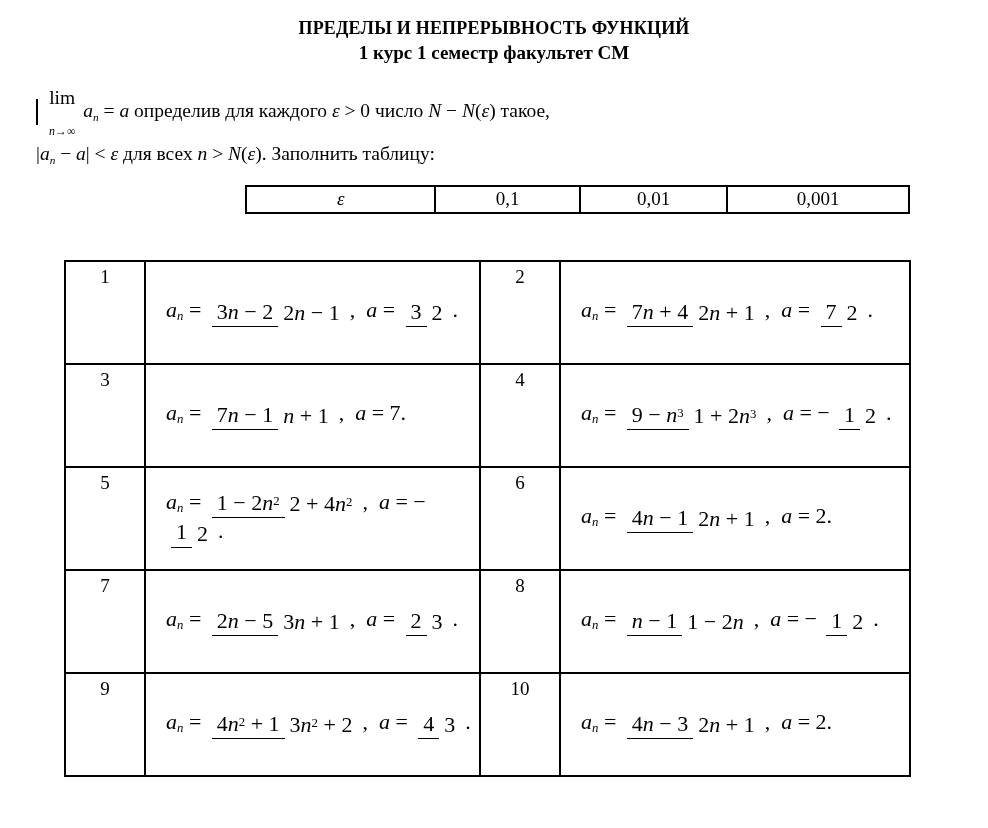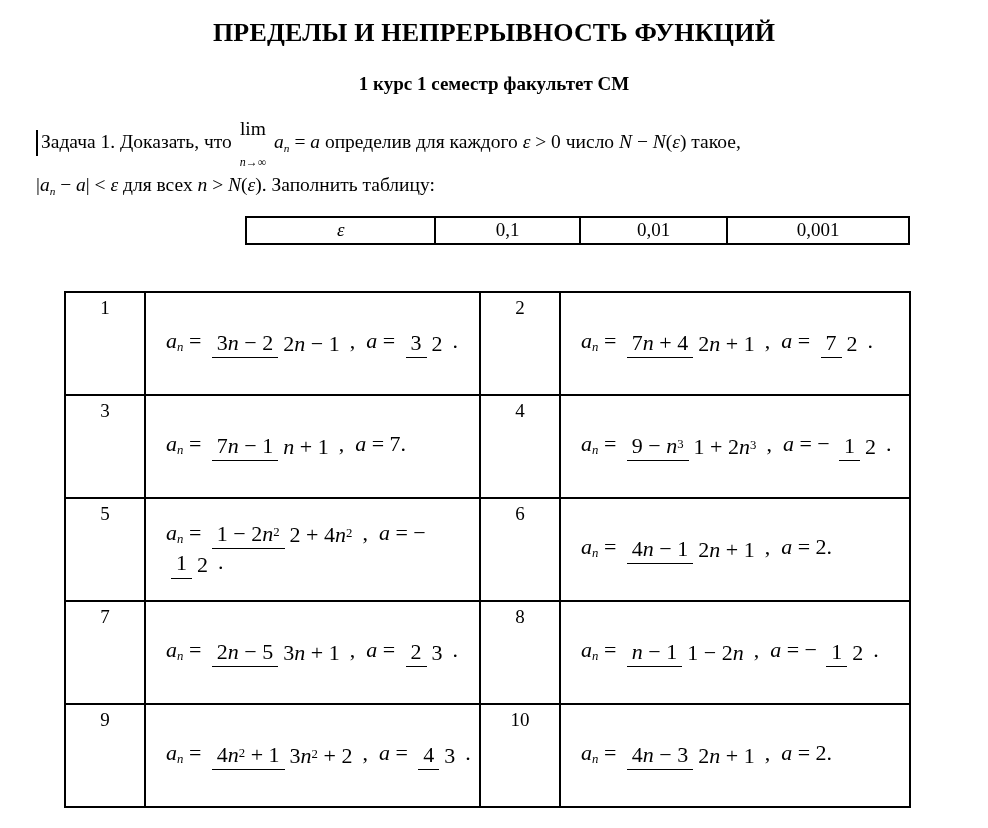--- a/index.html
+++ b/index.html
@@ -1,19 +1,19 @@
 <!DOCTYPE html>
 <html><head>
 <meta charset="utf-8">
 <style>
   * { margin:0; padding:0; box-sizing:border-box; }
   html,body { width:988px; height:828px; background:#ffffff; color:#000;
     font-family:"Liberation Serif", serif; overflow:hidden; }
-  .title { text-align:center; font-weight:bold; font-size:26px; padding-top:18px; letter-spacing:.2px; }
-  .subtitle { text-align:center; font-weight:bold; font-size:19px; margin-top:25px; }
+  .title { text-align:center; font-weight:bold; font-size:18px; padding-top:18px; letter-spacing:.2px; }
+  .subtitle { text-align:center; font-weight:bold; font-size:19px; margin-top:3px; }
   .task { margin:24px 18px 0 36px; font-size:19.5px; line-height:1.75; }
   .cursor-bar { display:inline-block; width:2px; height:26px; background:#000;
     vertical-align:middle; margin-right:3px; }
   i { font-style:italic; }
   sub { font-size:58%; vertical-align:-18%; }
   sup { font-size:58%; vertical-align:35%; }
   .lim-stack { display:inline-flex; flex-direction:column; align-items:center;
     vertical-align:middle; line-height:1; margin:0 3px;gap:15px; }
   .lim-sub { font-size:12px; margin-top:2px; }
   .frac { display:inline-flex; align-items:center;
@@ -30,21 +30,21 @@
   td.num { vertical-align:top; text-align:center; font-size:19px; padding-top:4px; }
   td.formula { vertical-align:middle; padding-left:20px; font-size:22px; }
 </style>
 </head>
 <body>
 
 <div class="title">ПРЕДЕЛЫ И НЕПРЕРЫВНОСТЬ ФУНКЦИЙ</div>
 <div class="subtitle">1 курс 1 семестр факультет СМ</div>
 
 <p class="task">
-  <span class="cursor-bar"></span><span>Задача 1. Доказать, что</span>
+  <span class="cursor-bar"></span>
   <span class="lim-stack">
       <span>lim</span>
       <span class="lim-sub"><i>n</i>→∞</span>
     </span>
   <span class="math"><i>a</i><sub><i>n</i></sub> = <i>a</i></span>
   <span>определив для каждого</span>
   <span class="math"><i>ε</i> &gt; 0</span>
   <span>число</span>
   <span class="math"><i>N</i> − <i>N</i>(<i>ε</i>)</span>
   <span>такое,</span>

